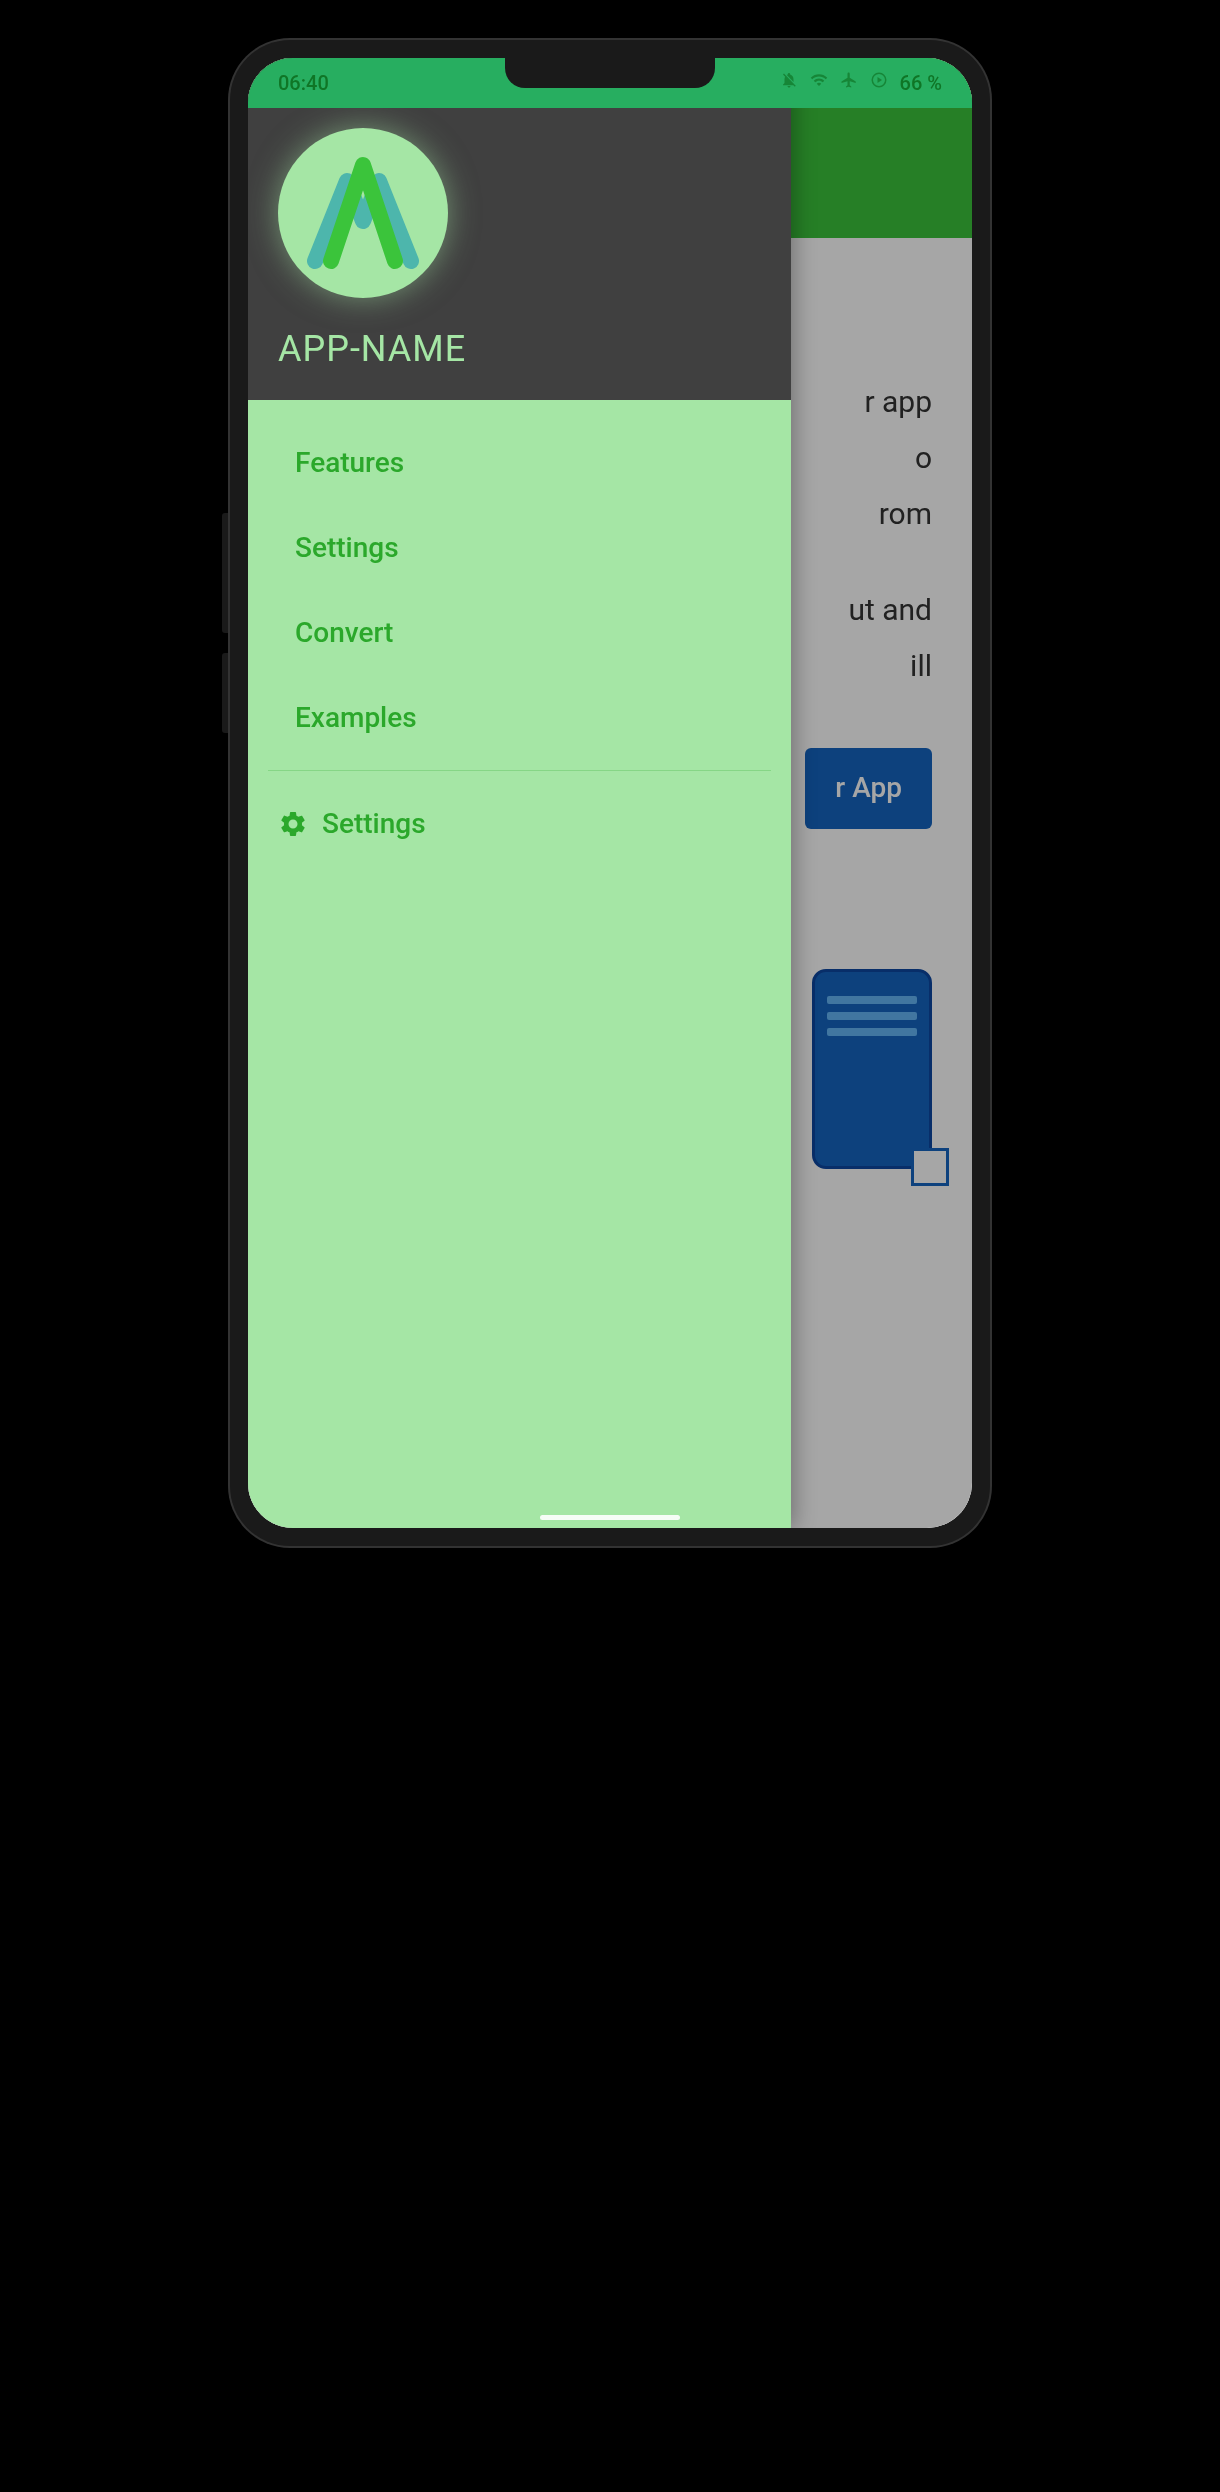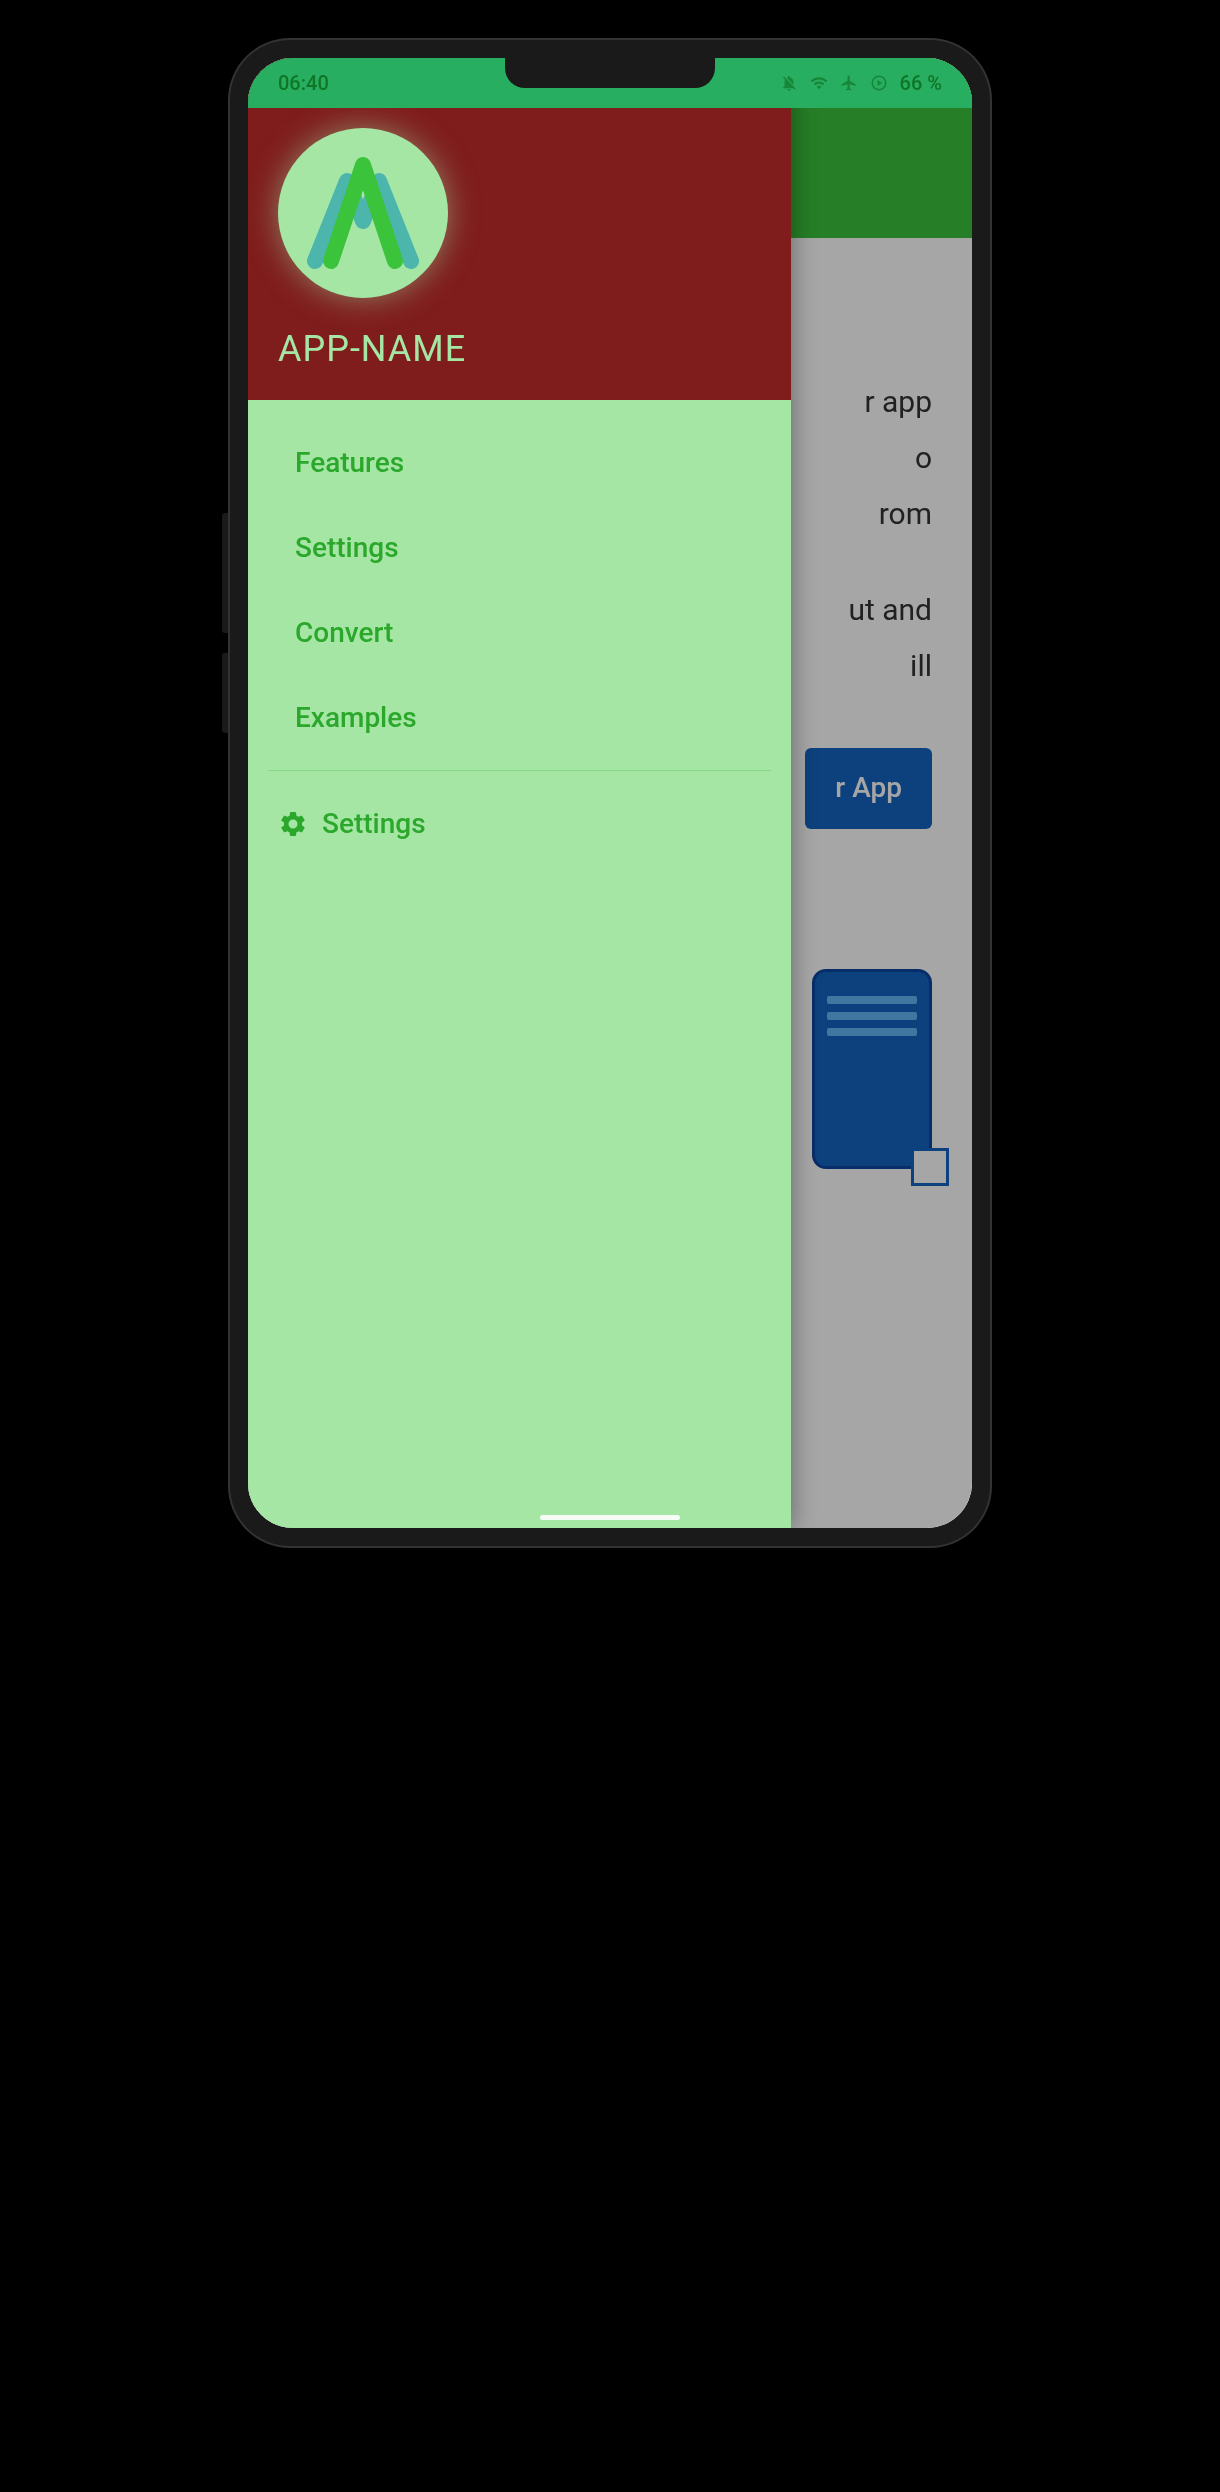--- a/index.html
+++ b/index.html
@@ -148,37 +148,37 @@
       display: flex;
       align-items: center;
       justify-content: space-between;
       padding: 0 30px;
       z-index: 30;
       font-size: 20px;
       color: rgba(0,80,0,0.6);
       font-weight: 500;
     }
     .status-left { display: flex; align-items: center; gap: 8px; }
-    .status-right { display: flex; align-items: center; gap: 12px; }
+    .status-right { display: flex; gap: 12px; }
     .status-icon { width: 18px; height: 18px; opacity: 0.7; }
     
     .drawer {
       position: absolute;
       top: 0;
       left: 0;
       bottom: 0;
       width: 75%;
       background: #A5E6A5;
       z-index: 20;
       display: flex;
       flex-direction: column;
       box-shadow: 4px 0 20px rgba(0,0,0,0.3);
     }
     .drawer-header {
-      background: #7f1d1d;
+      background: #404040;
       padding: 70px 30px 30px;
     }
     .logo-circle {
       width: 170px;
       height: 170px;
       background: #A5E6A5;
       border-radius: 50%;
       display: flex;
       align-items: center;
       justify-content: center;

